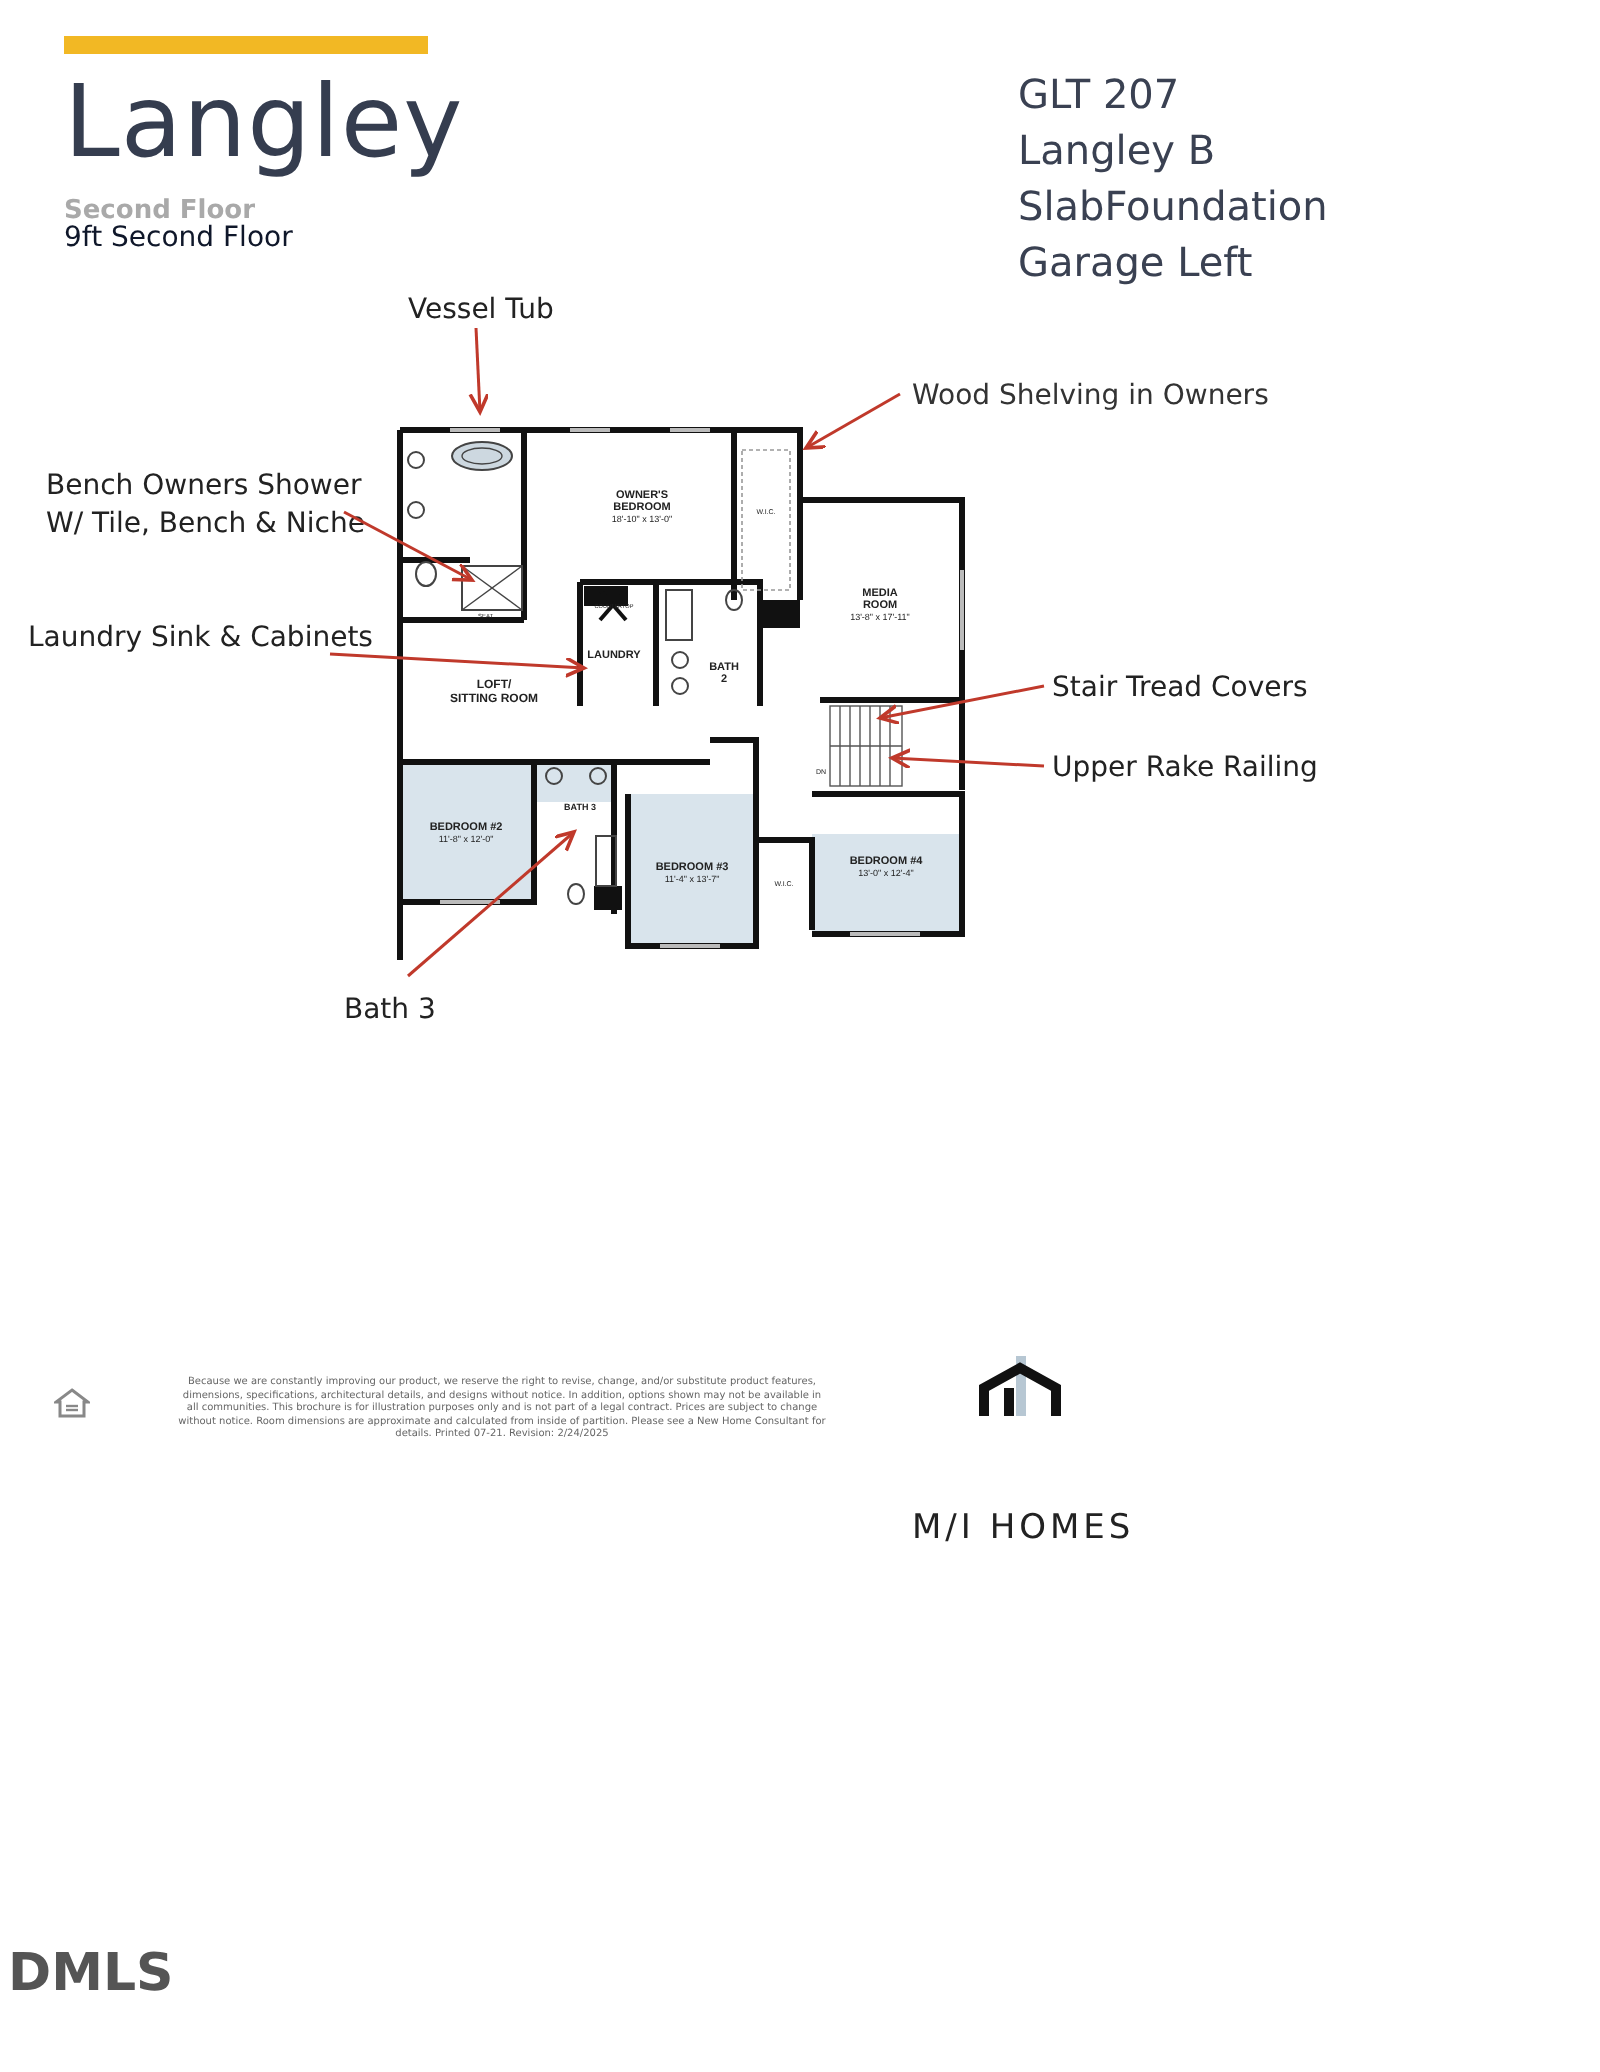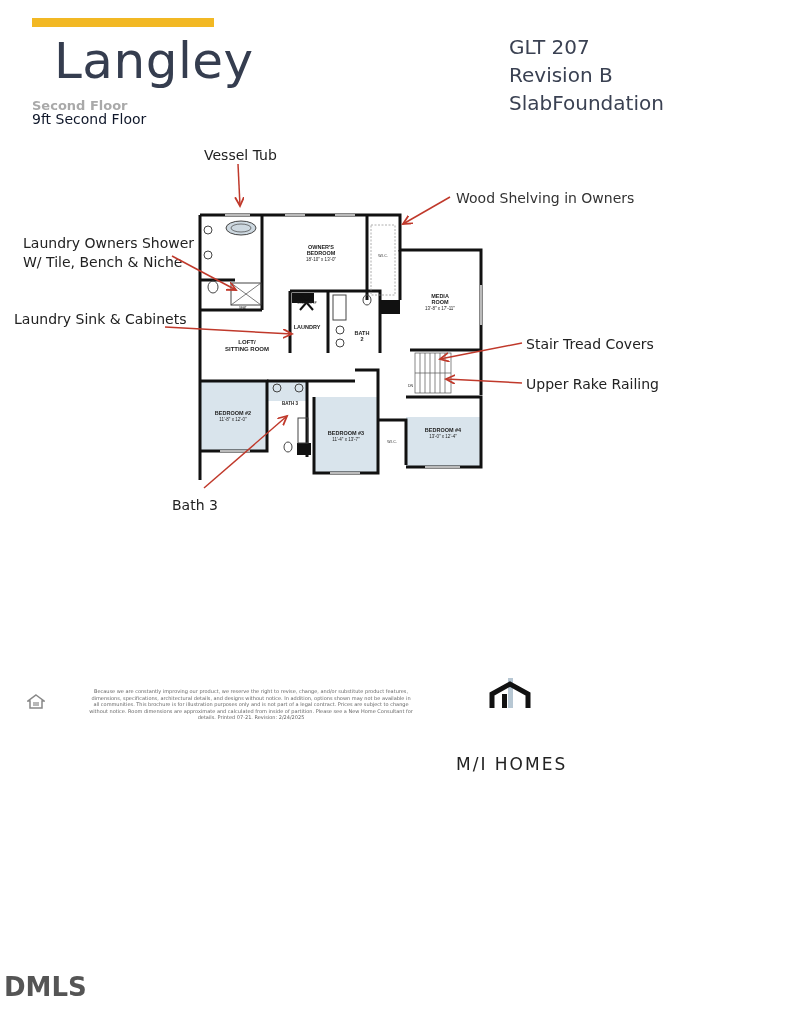--- a/index.html
+++ b/index.html
@@ -1,19 +1,19 @@
 <!DOCTYPE html>
 <html><head>
 <meta charset="utf-8">
 <style>
   html, body { margin: 0; padding: 0; background: #ffffff; }
   body { width: 800px; height: 1036px; position: relative; overflow: hidden; font-family: "DejaVu Sans", sans-serif; }
   .abs { position: absolute; }
   .accent-bar { left: 32px; top: 18px; width: 182px; height: 9px; background: #f2b824; }
-  .title { left: 32px; top: 30px; font-size: 50px; color: #353d4f; font-family: "DejaVu Sans", sans-serif; letter-spacing: 0.5px; line-height: 62px; margin-left: 22px; }
+  .title { left: 32px; top: 30px; font-size: 50px; color: #353d4f; font-family: "DejaVu Sans", sans-serif; letter-spacing: 0.5px; line-height: 62px; }
   .subtitle-gray { left: 32px; top: 98px; font-size: 13px; color: #a9a9a9; font-weight: bold; }
   .subtitle-dark { left: 32px; top: 111px; font-size: 14px; color: #0f172a; }
   .info-block { left: 509px; top: 33px; font-size: 20px; color: #3a4152; line-height: 28px; }
   .callout { font-size: 14px; color: #222; font-family: "DejaVu Sans", sans-serif; line-height: 19px; white-space: nowrap; }
   .right-callout { color: #333; }
   .plan { left: 195px; top: 205px; }
   .disclaimer { left: 88px; top: 688px; width: 326px; font-size: 5px; line-height: 6.5px; color: #666; text-align: center; }
   .eho { left: 27px; top: 694px; }
   .mi-logo { left: 456px; top: 676px; }
   .mi-text { left: 456px; top: 754px; font-size: 17px; letter-spacing: 2px; color: #222; }
@@ -24,26 +24,27 @@
 </head>
 <body>
 
 <div class="abs accent-bar"></div>
 <div class="abs title">Langley</div>
 <div class="abs subtitle-gray">Second Floor</div>
 <div class="abs subtitle-dark">9ft Second Floor</div>
 
 <div class="abs info-block">
   <div>GLT 207</div>
-  <div>Revision B</div>
+  <div>Langley B</div>
   <div>SlabFoundation</div>
+  <div>Garage Left</div>
 </div>
 
 <div class="abs callout" style="left:204px; top:146px;">Vessel Tub</div>
-<div class="abs callout" style="left:23px; top:234px;">Laundry Owners Shower</div>
+<div class="abs callout" style="left:23px; top:234px;">Bench Owners Shower</div>
 <div class="abs callout" style="left:23px; top:253px;">W/ Tile, Bench &amp; Niche</div>
 <div class="abs callout" style="left:14px; top:310px;">Laundry Sink &amp; Cabinets</div>
 <div class="abs callout right-callout" style="left:456px; top:189px;">Wood Shelving in Owners</div>
 <div class="abs callout" style="left:526px; top:335px;">Stair Tread Covers</div>
 <div class="abs callout" style="left:526px; top:375px;">Upper Rake Railing</div>
 <div class="abs callout" style="left:172px; top:496px;">Bath 3</div>
 
 <svg class="abs plan" width="290" height="275" viewBox="0 0 290 275">
 
   <rect x="6" y="176" width="66" height="70" fill="#d9e4ec"></rect>

